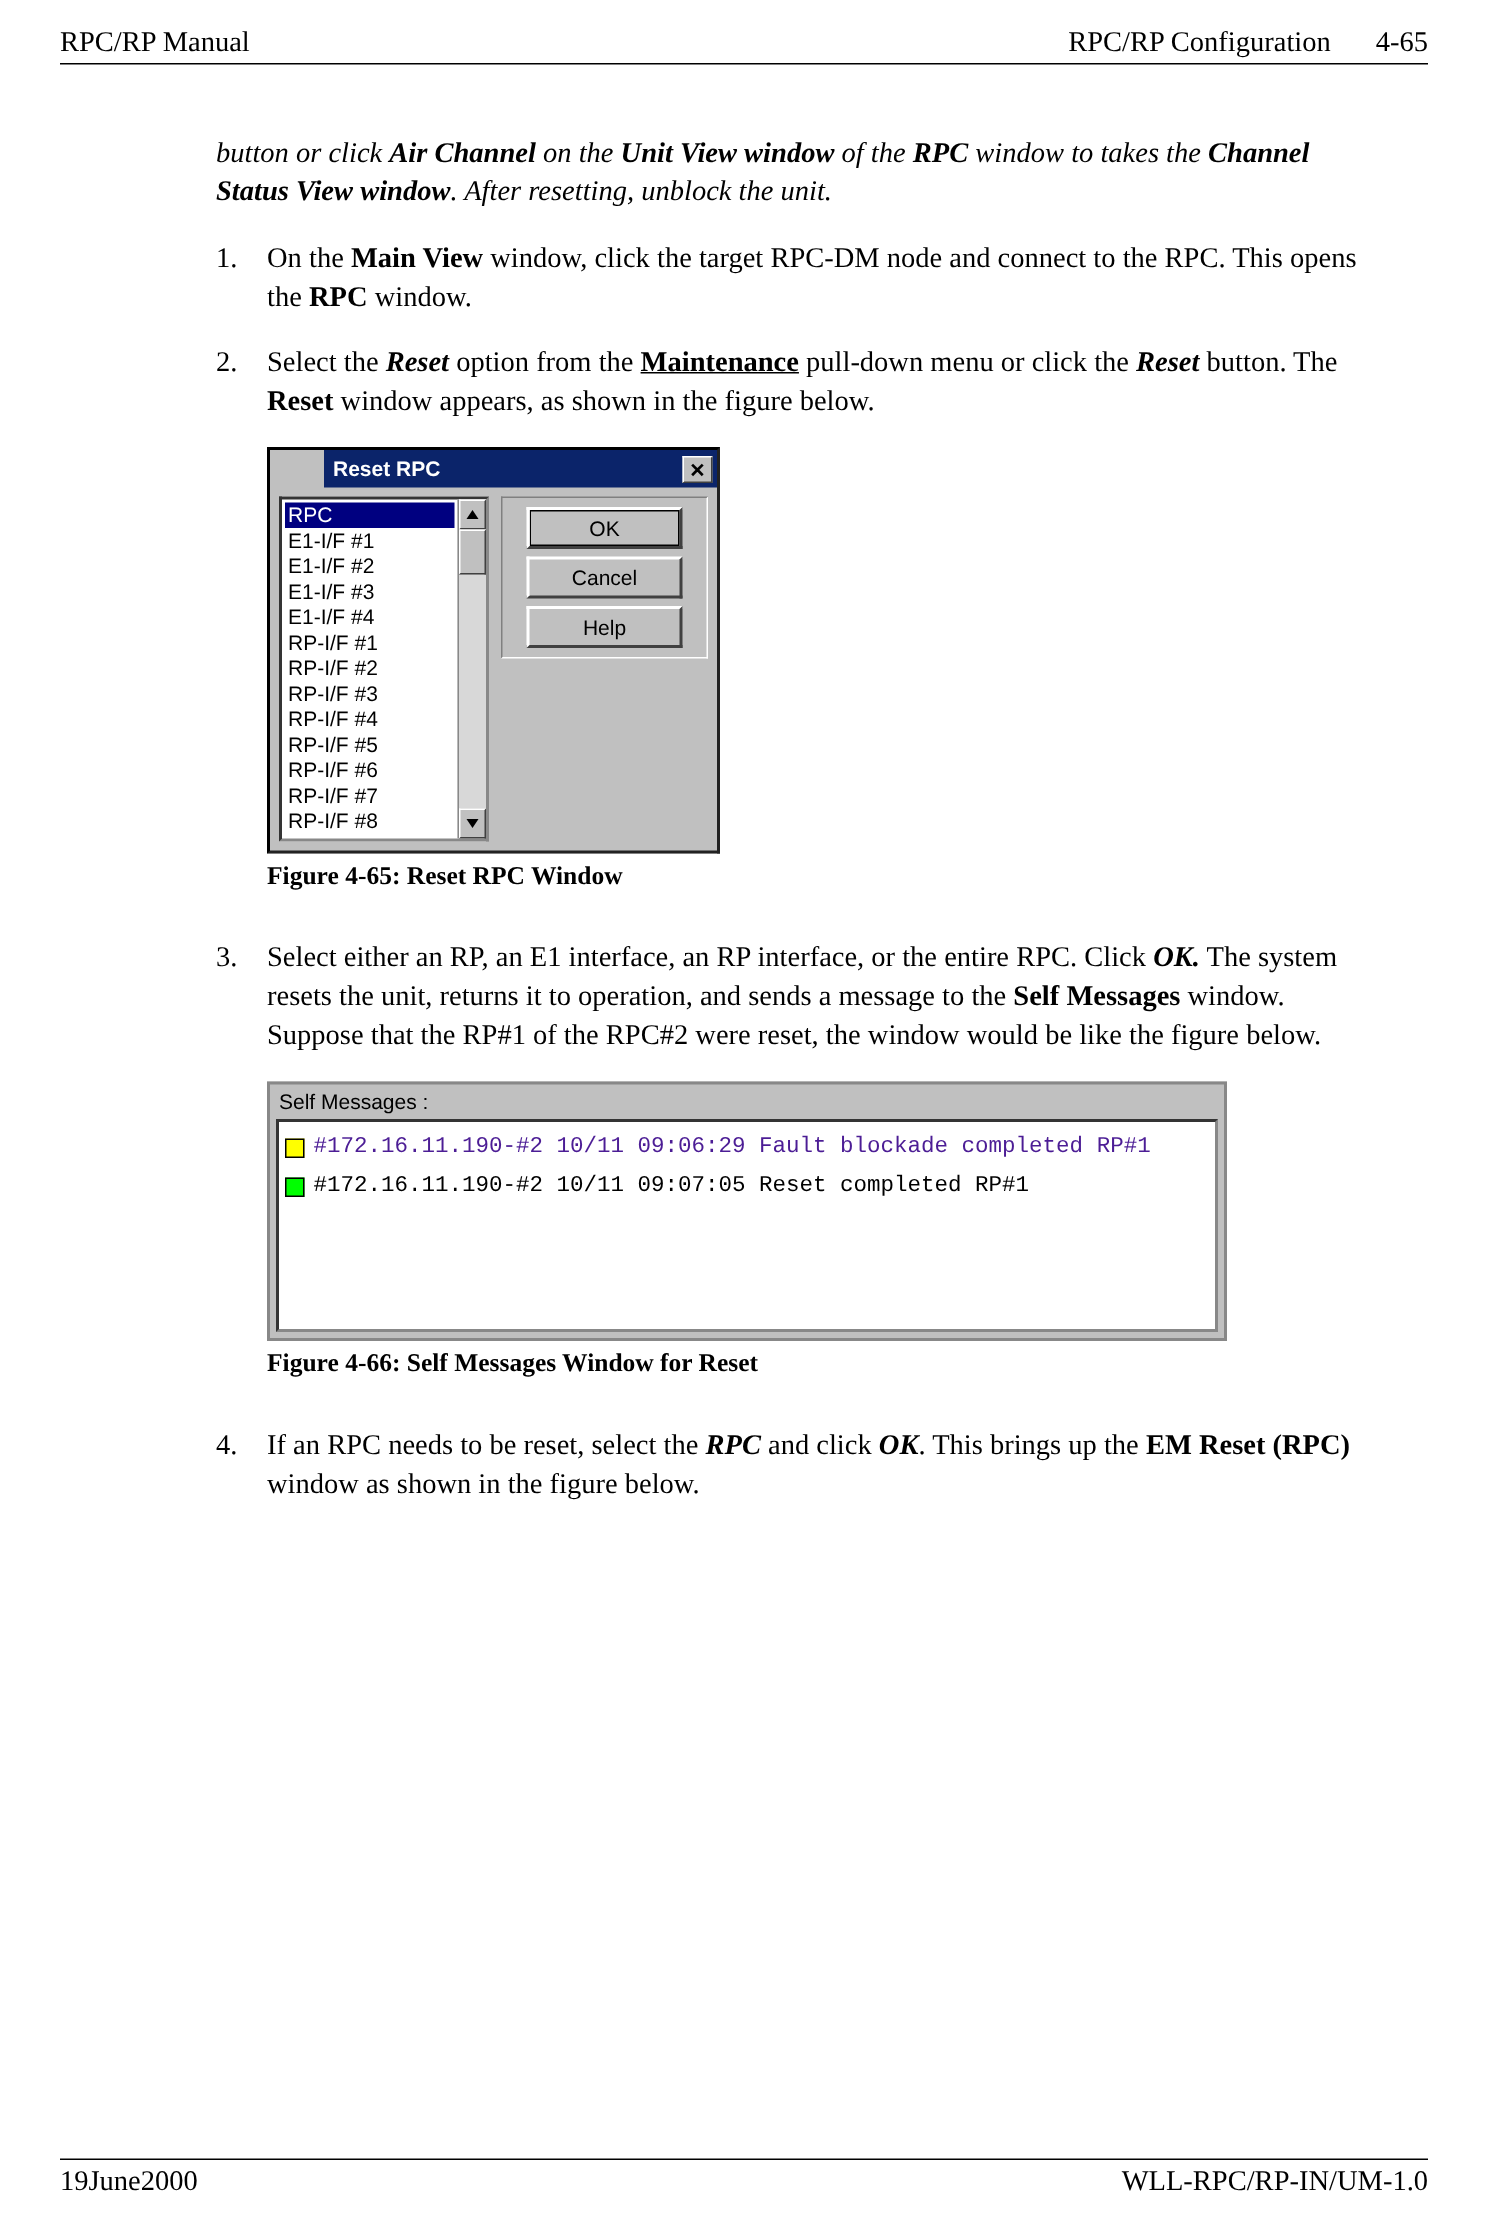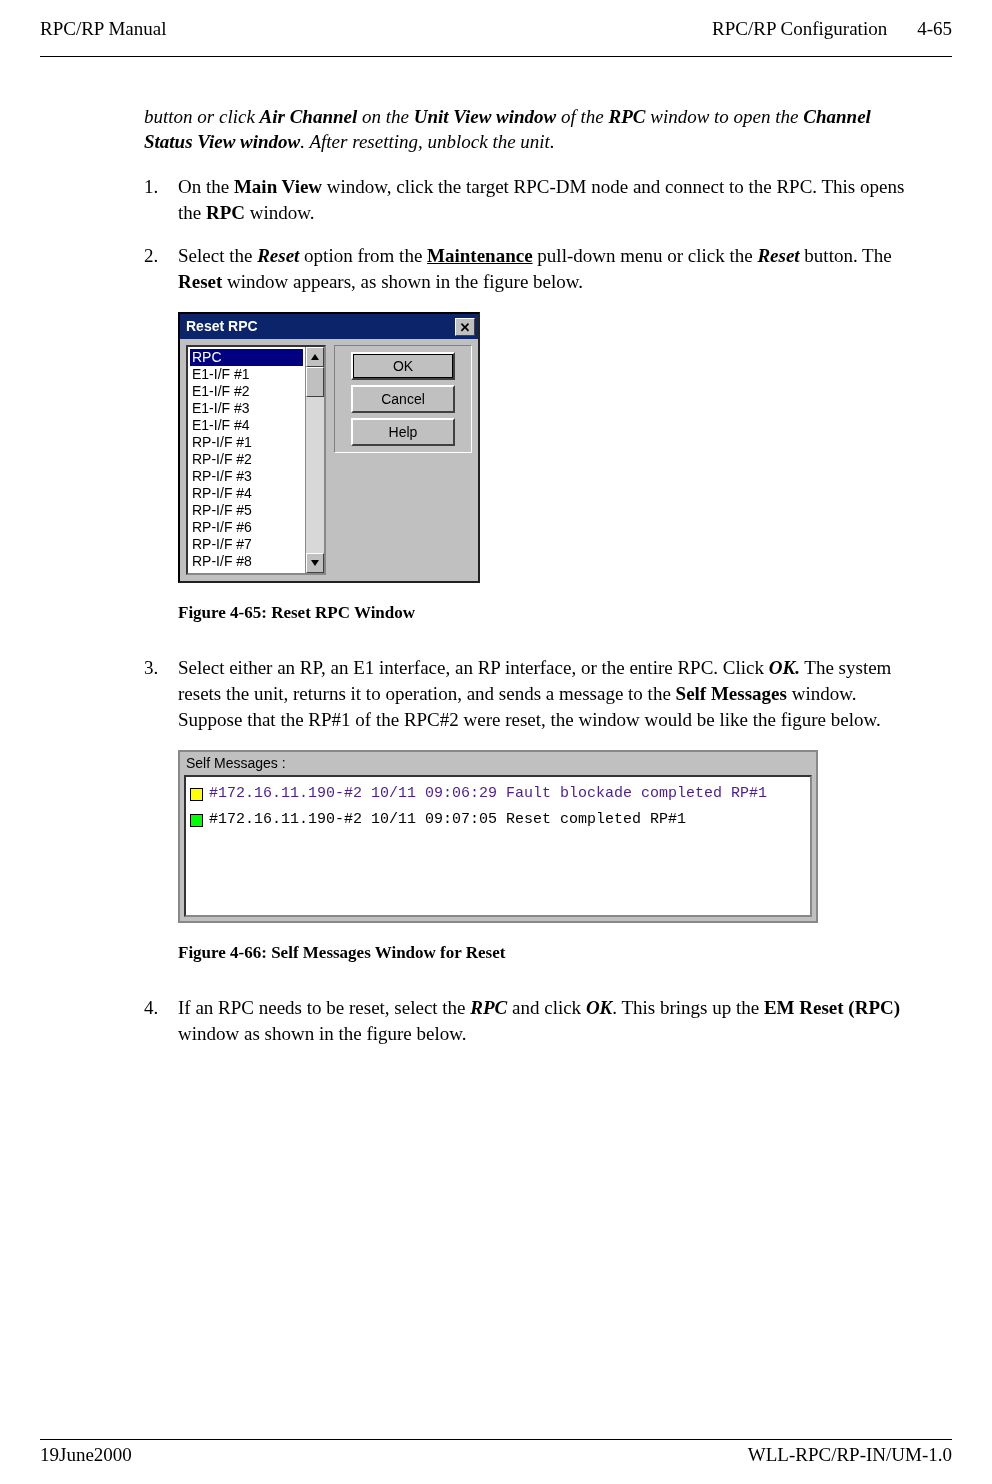--- a/index.html
+++ b/index.html
@@ -16,21 +16,21 @@
     min-height: 1484px;
     box-sizing: border-box;
     padding: 16px 40px 16px 40px;
     display: flex;
     flex-direction: column;
   }
   .topbar {
     display: flex;
     justify-content: space-between;
     border-bottom: 1.5px solid #000;
-    padding-bottom: 14px;
+    padding-bottom: 0;
   }
   .topbar .right {
     display: flex;
     gap: 30px;
   }
   .content {
     flex: 1;
     padding: 28px 40px 0 104px;
   }
   .intro {
@@ -53,21 +53,21 @@
   .ol > li .txt { flex: 1; }
   .bold { font-weight: bold; margin-top: 16px; }
   .boldital { font-weight: bold; font-style: italic; }
   .uline { text-decoration: underline; }
   .figure-block {
     margin: 18px 0 30px 34px;
   }
   .caption {
     font-weight: bold;
     font-size: 17px;
-    margin-top: 19px;
+    margin-top: 4px;
   }
 
   
   .win {
     width: 302px;
     border: 2px solid #000;
     border-right-color: #222;
     border-bottom-color: #222;
     box-sizing: border-box;
     background: #c0c0c0;
@@ -76,20 +76,21 @@
   }
   .titlebar {
     background: linear-gradient(#0b246a,#0b246a);
     color: #fff;
     display: flex;
     justify-content: space-between;
     align-items: flex-end;
     padding: 3px 3px 3px 6px;
     font-weight: bold;
     font-size: 14px;
+    margin-left: 36px;
   }
   .titlebar .closebtn {
     width: 18px; height: 16px;
     background: #c0c0c0;
     border: 1px solid #fff;
     border-right-color:#404040;
     border-bottom-color:#404040;
     display:flex;align-items:center;justify-content:center;
     color:#000;
     font-weight:bold;
@@ -225,21 +226,21 @@
   <div class="topbar">
     <span>RPC/RP Manual</span>
     <span class="right">
       <span>RPC/RP Configuration</span>
       <span>4-65</span>
     </span>
   </div>
 
   <div class="content">
     <p class="intro">
-      <span>button or click </span><span class="b">Air Channel</span><span> on the </span><span class="b">Unit View window</span><span> of the </span><span class="b">RPC</span><span>  window to open the </span><span class="b">Channel Status View window</span><span>.  After resetting, unblock the unit.</span>
+      <span>button or click </span><span class="b">Air Channel</span><span> on the </span><span class="b">Unit View window</span><span> of the </span><span class="b">RPC</span><span>  window to takes the </span><span class="b">Channel Status View window</span><span>.  After resetting, unblock the unit.</span>
     </p>
 
     <ul class="ol">
       <li>
         <span class="num">1.</span>
         <span class="txt">
           <span>On the </span><span class="bold">Main View</span><span> window, click the target RPC-DM node and connect to the RPC.  This opens the </span><span class="bold">RPC</span><span> window.</span>
         </span>
       </li>
       <li>

